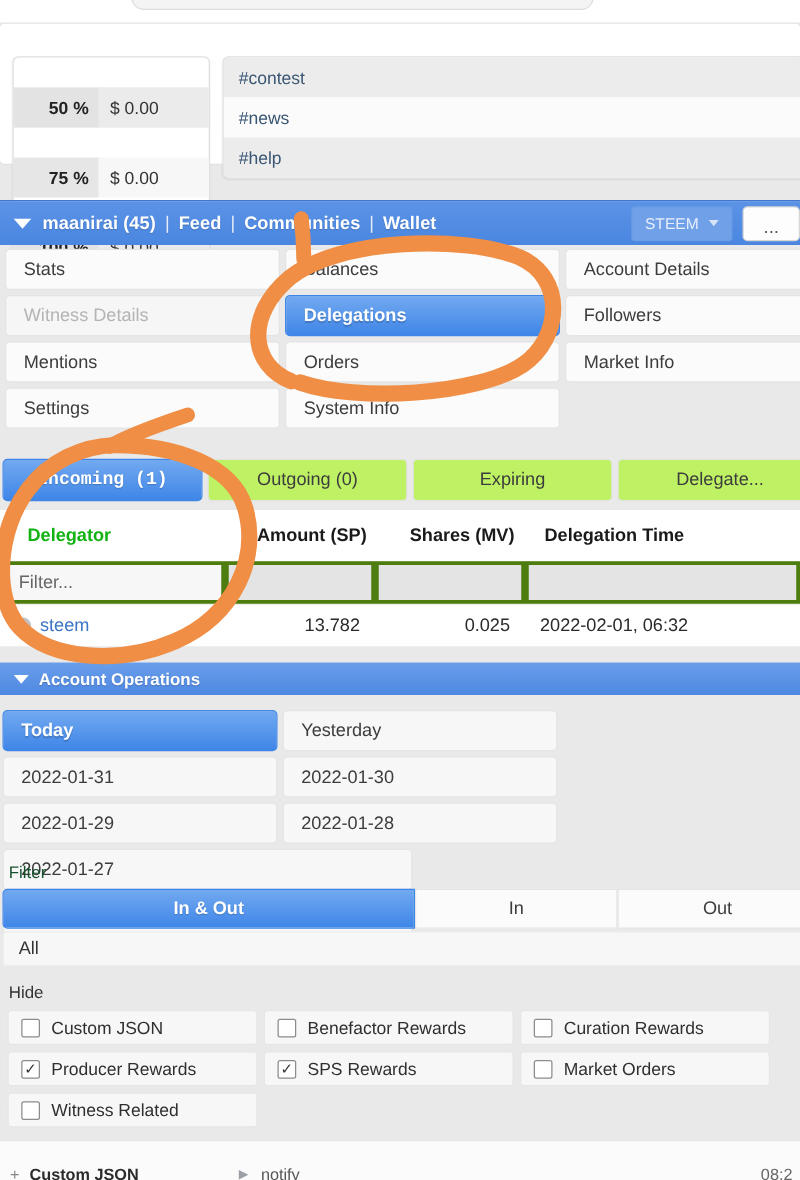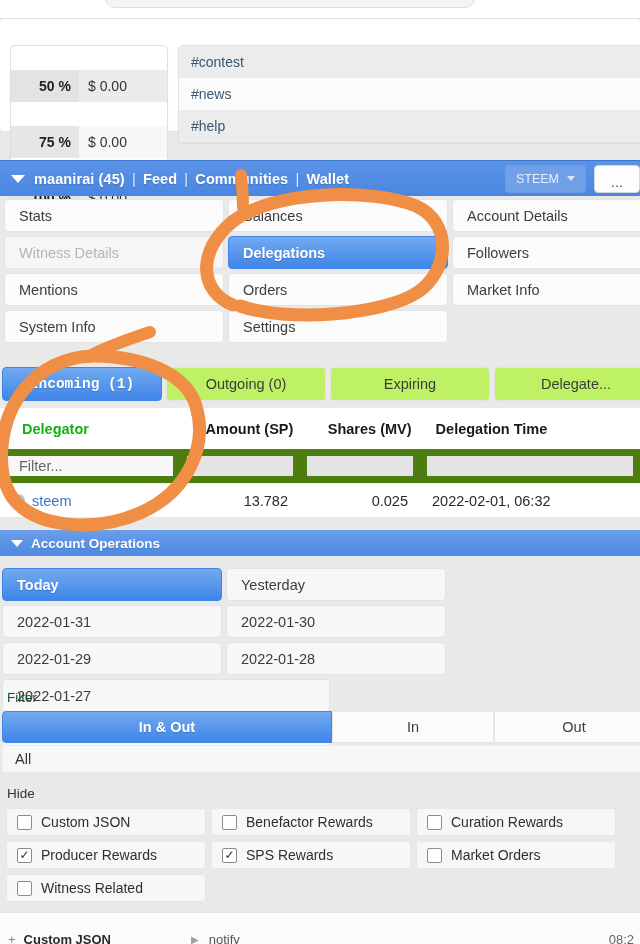--- a/index.html
+++ b/index.html
@@ -126,21 +126,21 @@
   .dt-head .c0 { color: #12b212; }
   .dt-head .c1, .dt-head .c2, .dt-head .c3 { color: #1a1a1a; }
   .cell { padding: 0 12px; display: flex; align-items: center; font-size: 14.5px; }
   .c0 { width: 180px; }
   .c1 { width: 120px; justify-content: flex-end; }
   .c2 { width: 120px; justify-content: flex-end; }
   .c3 { width: 220px; text-align: right; }
   .dt-filter { height: 34px; }
   .dt-filter .c0 { color: #666; background: #f7f7f7; }
   .dt-filter .c1, .dt-filter .c2, .dt-filter .c3 { background: #e4e4e4; }
-  .dt-filter .cell { border: 7px solid #4d7c0f; }
+  .dt-filter .cell { border: 3px solid #4d7c0f; }
   .dt-data { height: 34px; border-top: 1px solid #f0f0f0; }
   .dt-data .c0 { color: #3b76c4; gap: 7px; }
   .dt-data .c1, .dt-data .c2, .dt-data .c3 { color: #2a2a2a; }
   .avatar-dot {
     width: 13px; height: 13px; border-radius: 50%;
     background: #c2c6cb; flex: 0 0 13px; position: relative;
   }
   .avatar-dot::after {
     content: ""; position: absolute; left: 1px; top: 6px;
     width: 11px; height: 8px; border-radius: 5px 5px 0 0; background: #c2c6cb;
@@ -289,22 +289,22 @@
   <div class="menu-grid">
     <div class="menu-item">Stats</div>
     <div class="menu-item">Balances</div>
     <div class="menu-item">Account Details</div>
     <div class="menu-item disabled">Witness Details</div>
     <div class="menu-item active">Delegations</div>
     <div class="menu-item">Followers</div>
     <div class="menu-item">Mentions</div>
     <div class="menu-item">Orders</div>
     <div class="menu-item">Market Info</div>
+    <div class="menu-item">Settings</div>
     <div class="menu-item">System Info</div>
-    <div class="menu-item">Settings</div>
     <div class="menu-item blank"></div>
   </div>
 
   <div class="deleg-tabs">
     <div class="dtab active">Incoming (1)</div>
     <div class="dtab">Outgoing (0)</div>
     <div class="dtab">Expiring</div>
     <div class="dtab">Delegate...</div>
   </div>
 

